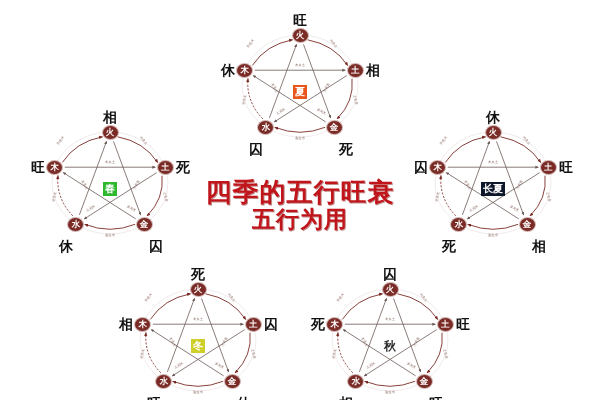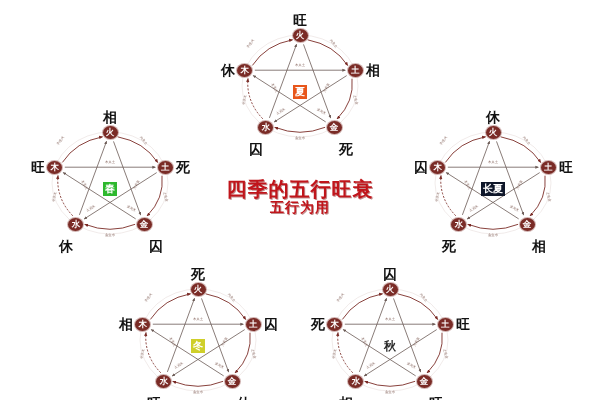--- a/index.html
+++ b/index.html
@@ -91,23 +91,23 @@
   #center-title {
     position: absolute;
     text-align: center;
     z-index: 20;
     color: #c0151b;
     font-weight: bold;
     line-height: 1.12;
     text-shadow: 1px 1px 0 rgba(120,0,0,.45);
     letter-spacing: 1px;
   }
-  #center-title .l1 { font-size: 20px; display: block; }
+  #center-title .l1 { font-size: 26px; display: block; }
   #center-title .l2 { font-size: 21px; display: block; }
-  #center-title .l3 { font-size: 14px; display: block; }
+  #center-title .l3 { font-size: 23px; display: block; }
 </style>
 </head>
 <body>
 
 <div id="stage">
 
   <div id="diagram-layer">
       <div class="wuxing" style="left: 215px; top: 8px;">
         <div class="wx-inner">
           <svg class="wx-svg" viewBox="0 0 170 150">

